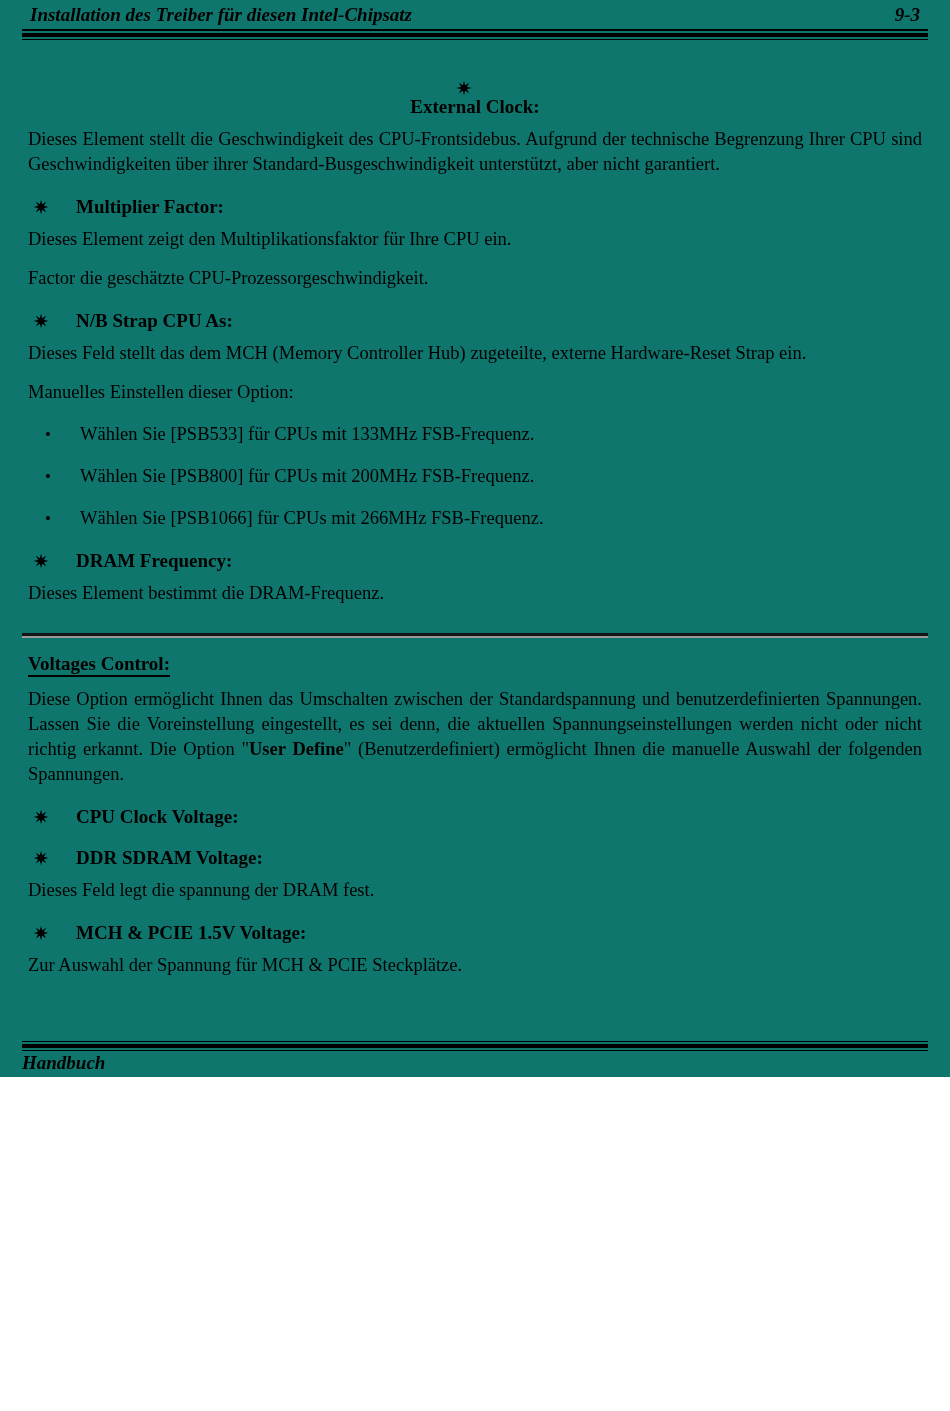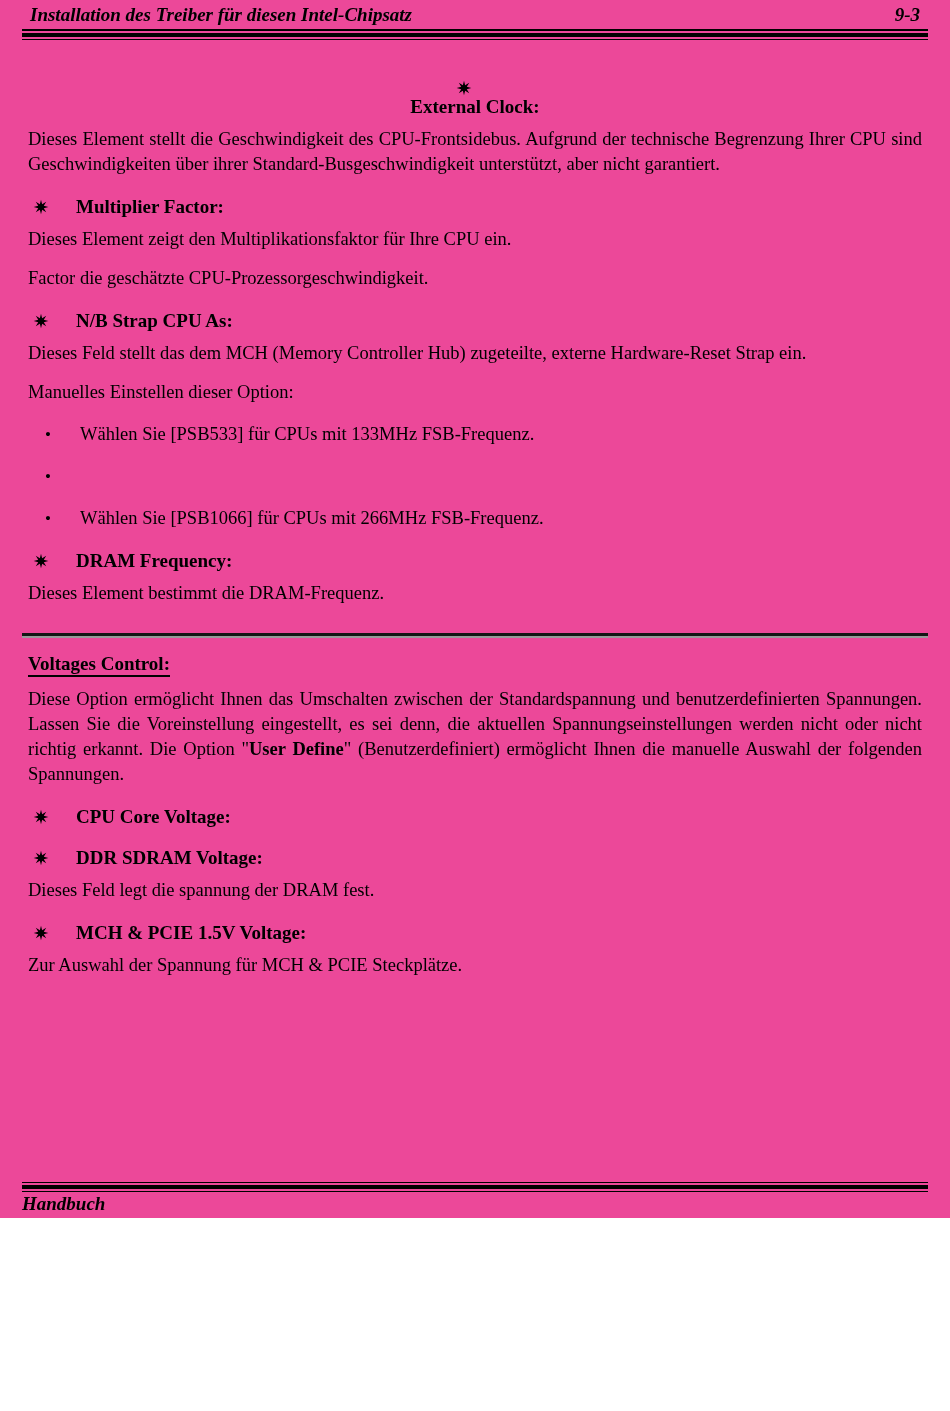--- a/index.html
+++ b/index.html
@@ -1,20 +1,20 @@
 <!DOCTYPE html>
 <html><head>
 <meta charset="utf-8">
 <style>
   html, body { margin: 0; padding: 0; background: #ffffff; }
   .page {
     position: relative;
     width: 950px;
-    height: 1218px;
-    background: #ec4899;
+    height: 1077px;
+    background: #0f766e;
     color: #000;
     font-family: "Liberation Serif", serif;
     overflow: hidden;
   }
 
   
   .header-row {
     margin: 0 22px;
     padding: 4px 8px 3px 8px;
     display: flex;
@@ -147,20 +147,21 @@
     <p class="body-text">Dieses Feld stellt das dem MCH (Memory Controller Hub) zugeteilte, externe Hardware-Reset Strap ein.</p>
     <p class="body-text">Manuelles Einstellen dieser Option:</p>
 
     <div class="bullets">
       <div class="bullet">
         <span class="bullet-dot">•</span>
         <span>Wählen Sie [PSB533] für CPUs mit 133MHz FSB-Frequenz.</span>
       </div>
       <div class="bullet">
         <span class="bullet-dot">•</span>
+        <span>Wählen Sie [PSB800] für CPUs mit 200MHz FSB-Frequenz.</span>
       </div>
       <div class="bullet">
         <span class="bullet-dot">•</span>
         <span>Wählen Sie [PSB1066] für CPUs mit 266MHz FSB-Frequenz.</span>
       </div>
     </div>
 
     <div class="sec-heading">
       <span class="star">
           <svg viewBox="0 0 24 24">
@@ -180,21 +181,21 @@
     </div>
 
     <p class="body-text justify"><span>Diese Option ermöglicht Ihnen das Umschalten zwischen der Standardspannung und benutzerdefinierten Spannungen. Lassen Sie die Voreinstellung eingestellt, es sei denn, die aktuellen Spannungseinstellungen werden nicht oder nicht richtig erkannt. Die Option "</span><b>User Define</b><span>" (Benutzerdefiniert) ermöglicht Ihnen die manuelle Auswahl der folgenden Spannungen.</span></p>
 
     <div class="sec-heading">
       <span class="star">
           <svg viewBox="0 0 24 24">
             <polygon fill="#000" points="12,1 13.7,7.8 19.8,4.2 16.2,10.3 23,12 16.2,13.7 19.8,19.8 13.7,16.2 12,23 10.3,16.2 4.2,19.8 7.8,13.7 1,12 7.8,10.3 4.2,4.2 10.3,7.8"></polygon>
           </svg>
         </span>
-      <span>CPU Core Voltage:</span>
+      <span>CPU Clock Voltage:</span>
     </div>
 
     <div class="sec-heading">
       <span class="star">
           <svg viewBox="0 0 24 24">
             <polygon fill="#000" points="12,1 13.7,7.8 19.8,4.2 16.2,10.3 23,12 16.2,13.7 19.8,19.8 13.7,16.2 12,23 10.3,16.2 4.2,19.8 7.8,13.7 1,12 7.8,10.3 4.2,4.2 10.3,7.8"></polygon>
           </svg>
         </span>
       <span>DDR SDRAM Voltage:</span>
     </div>

